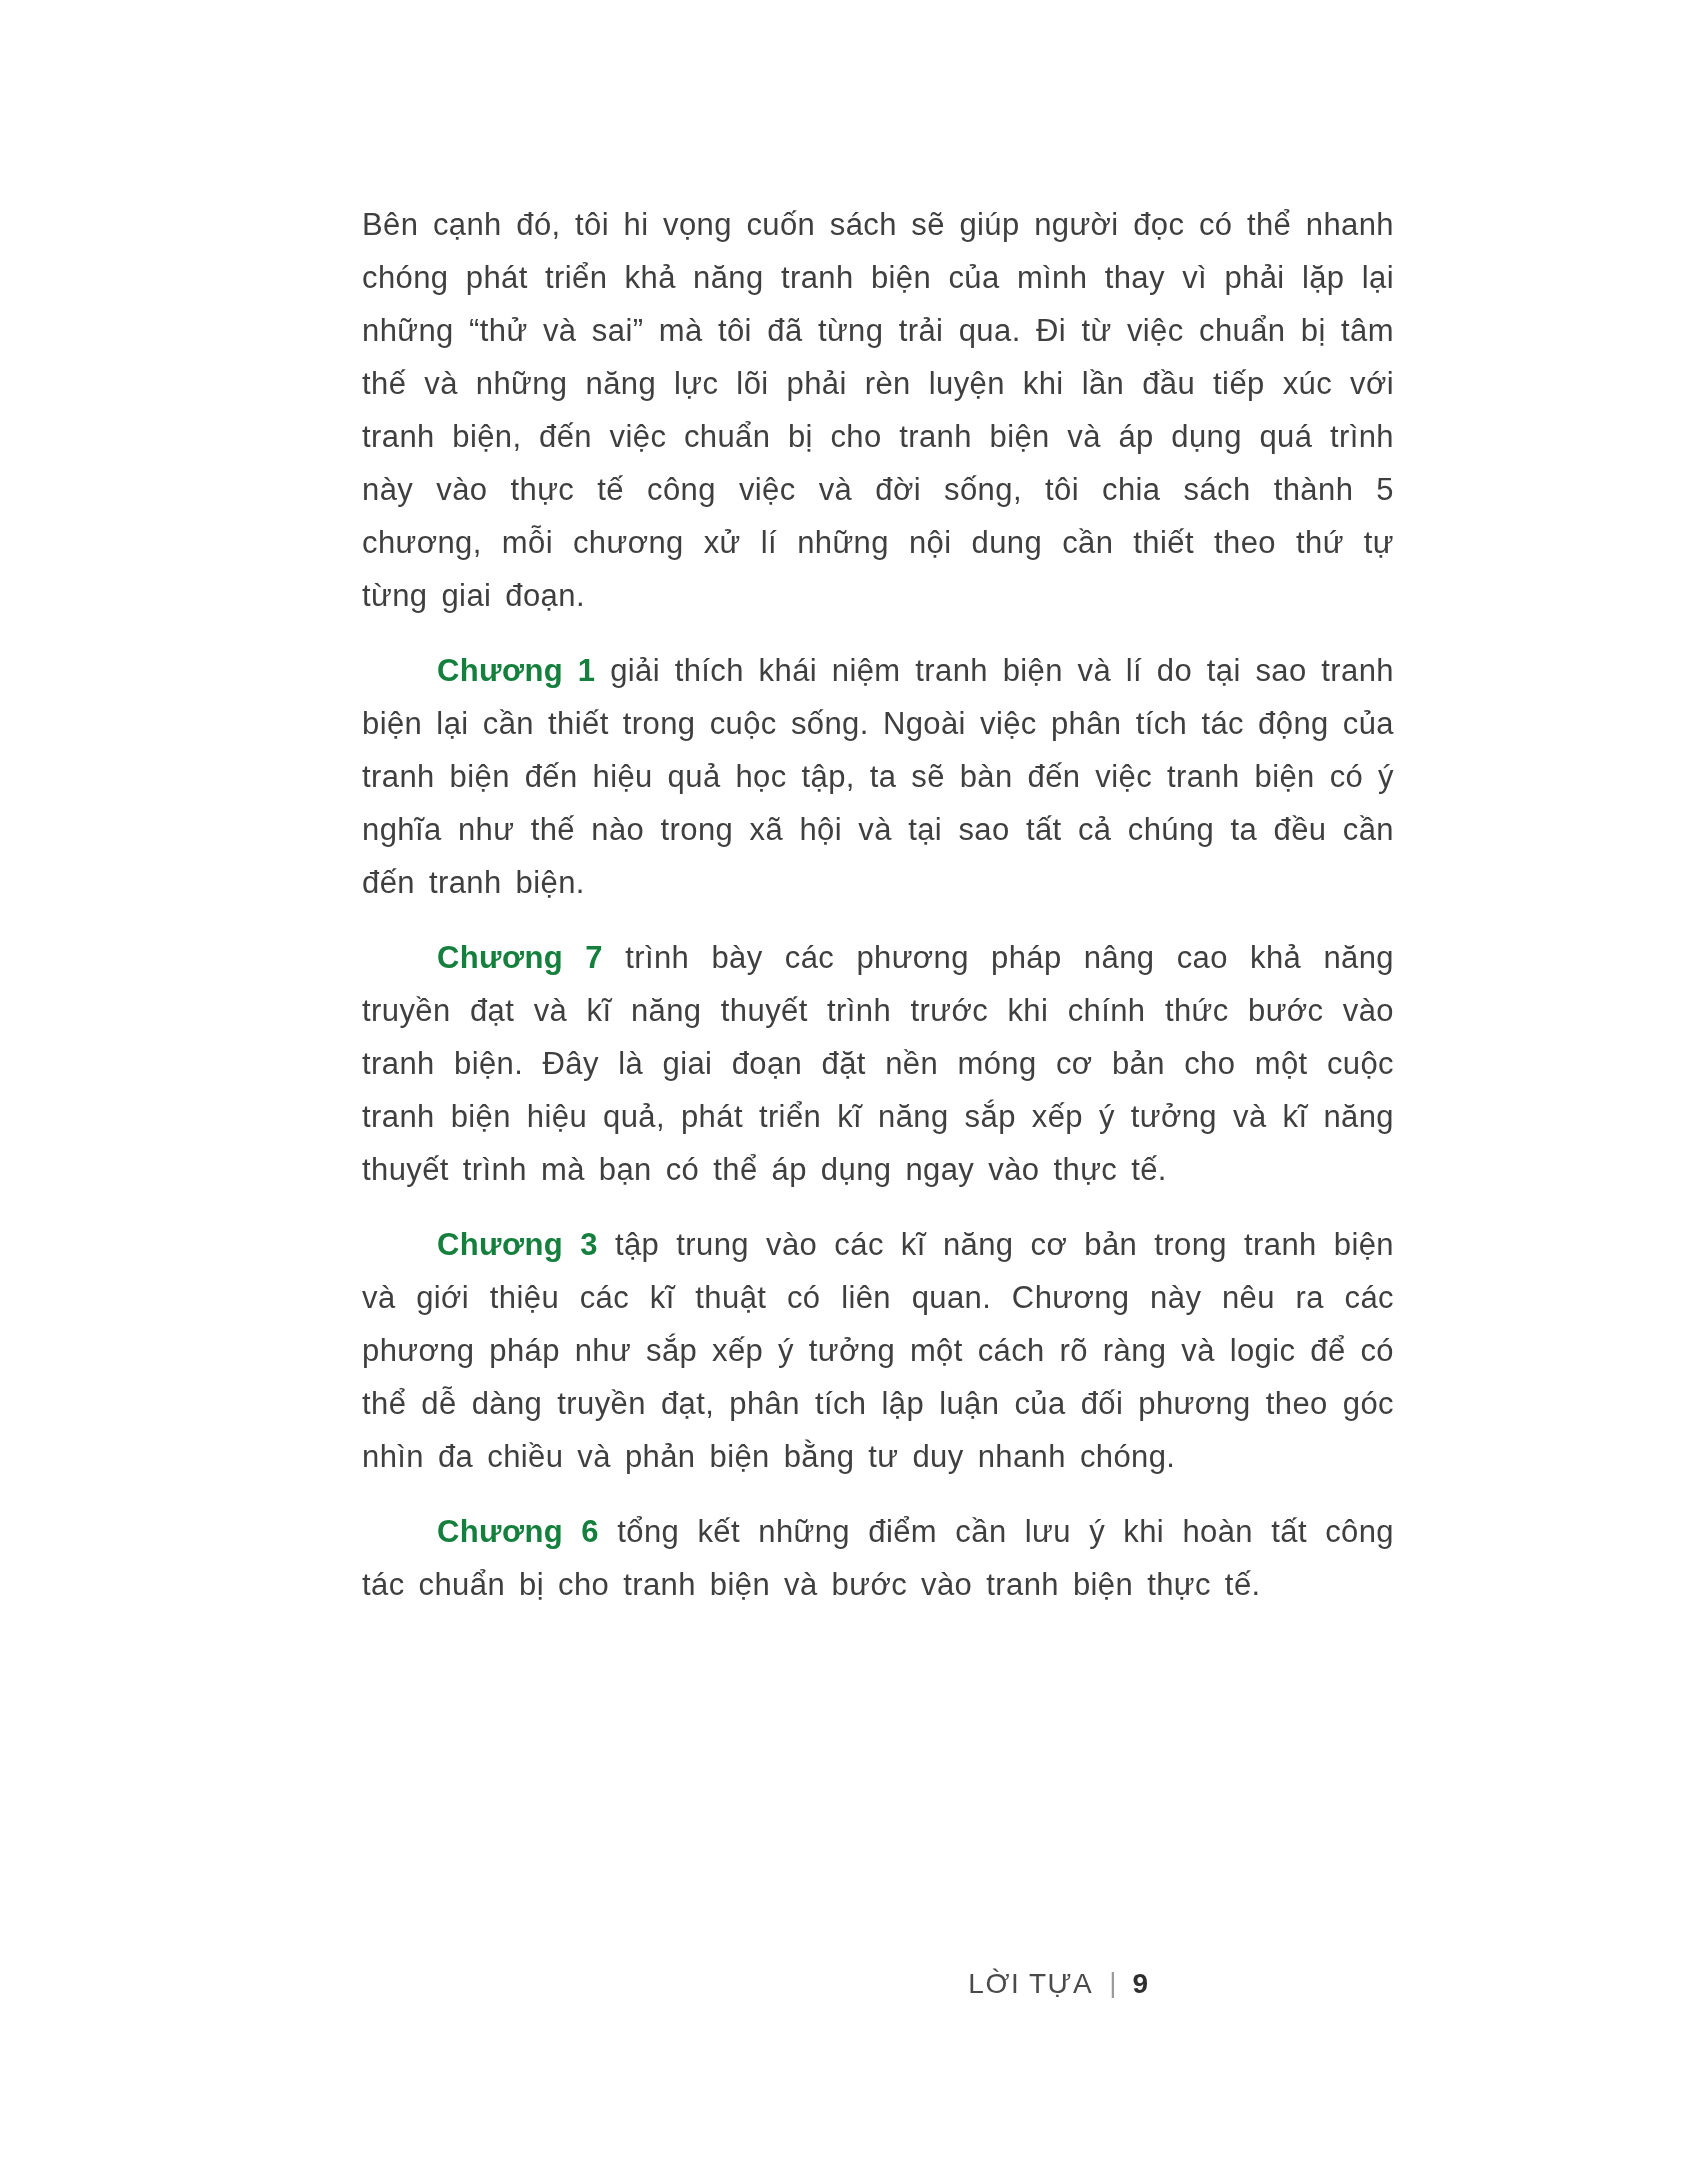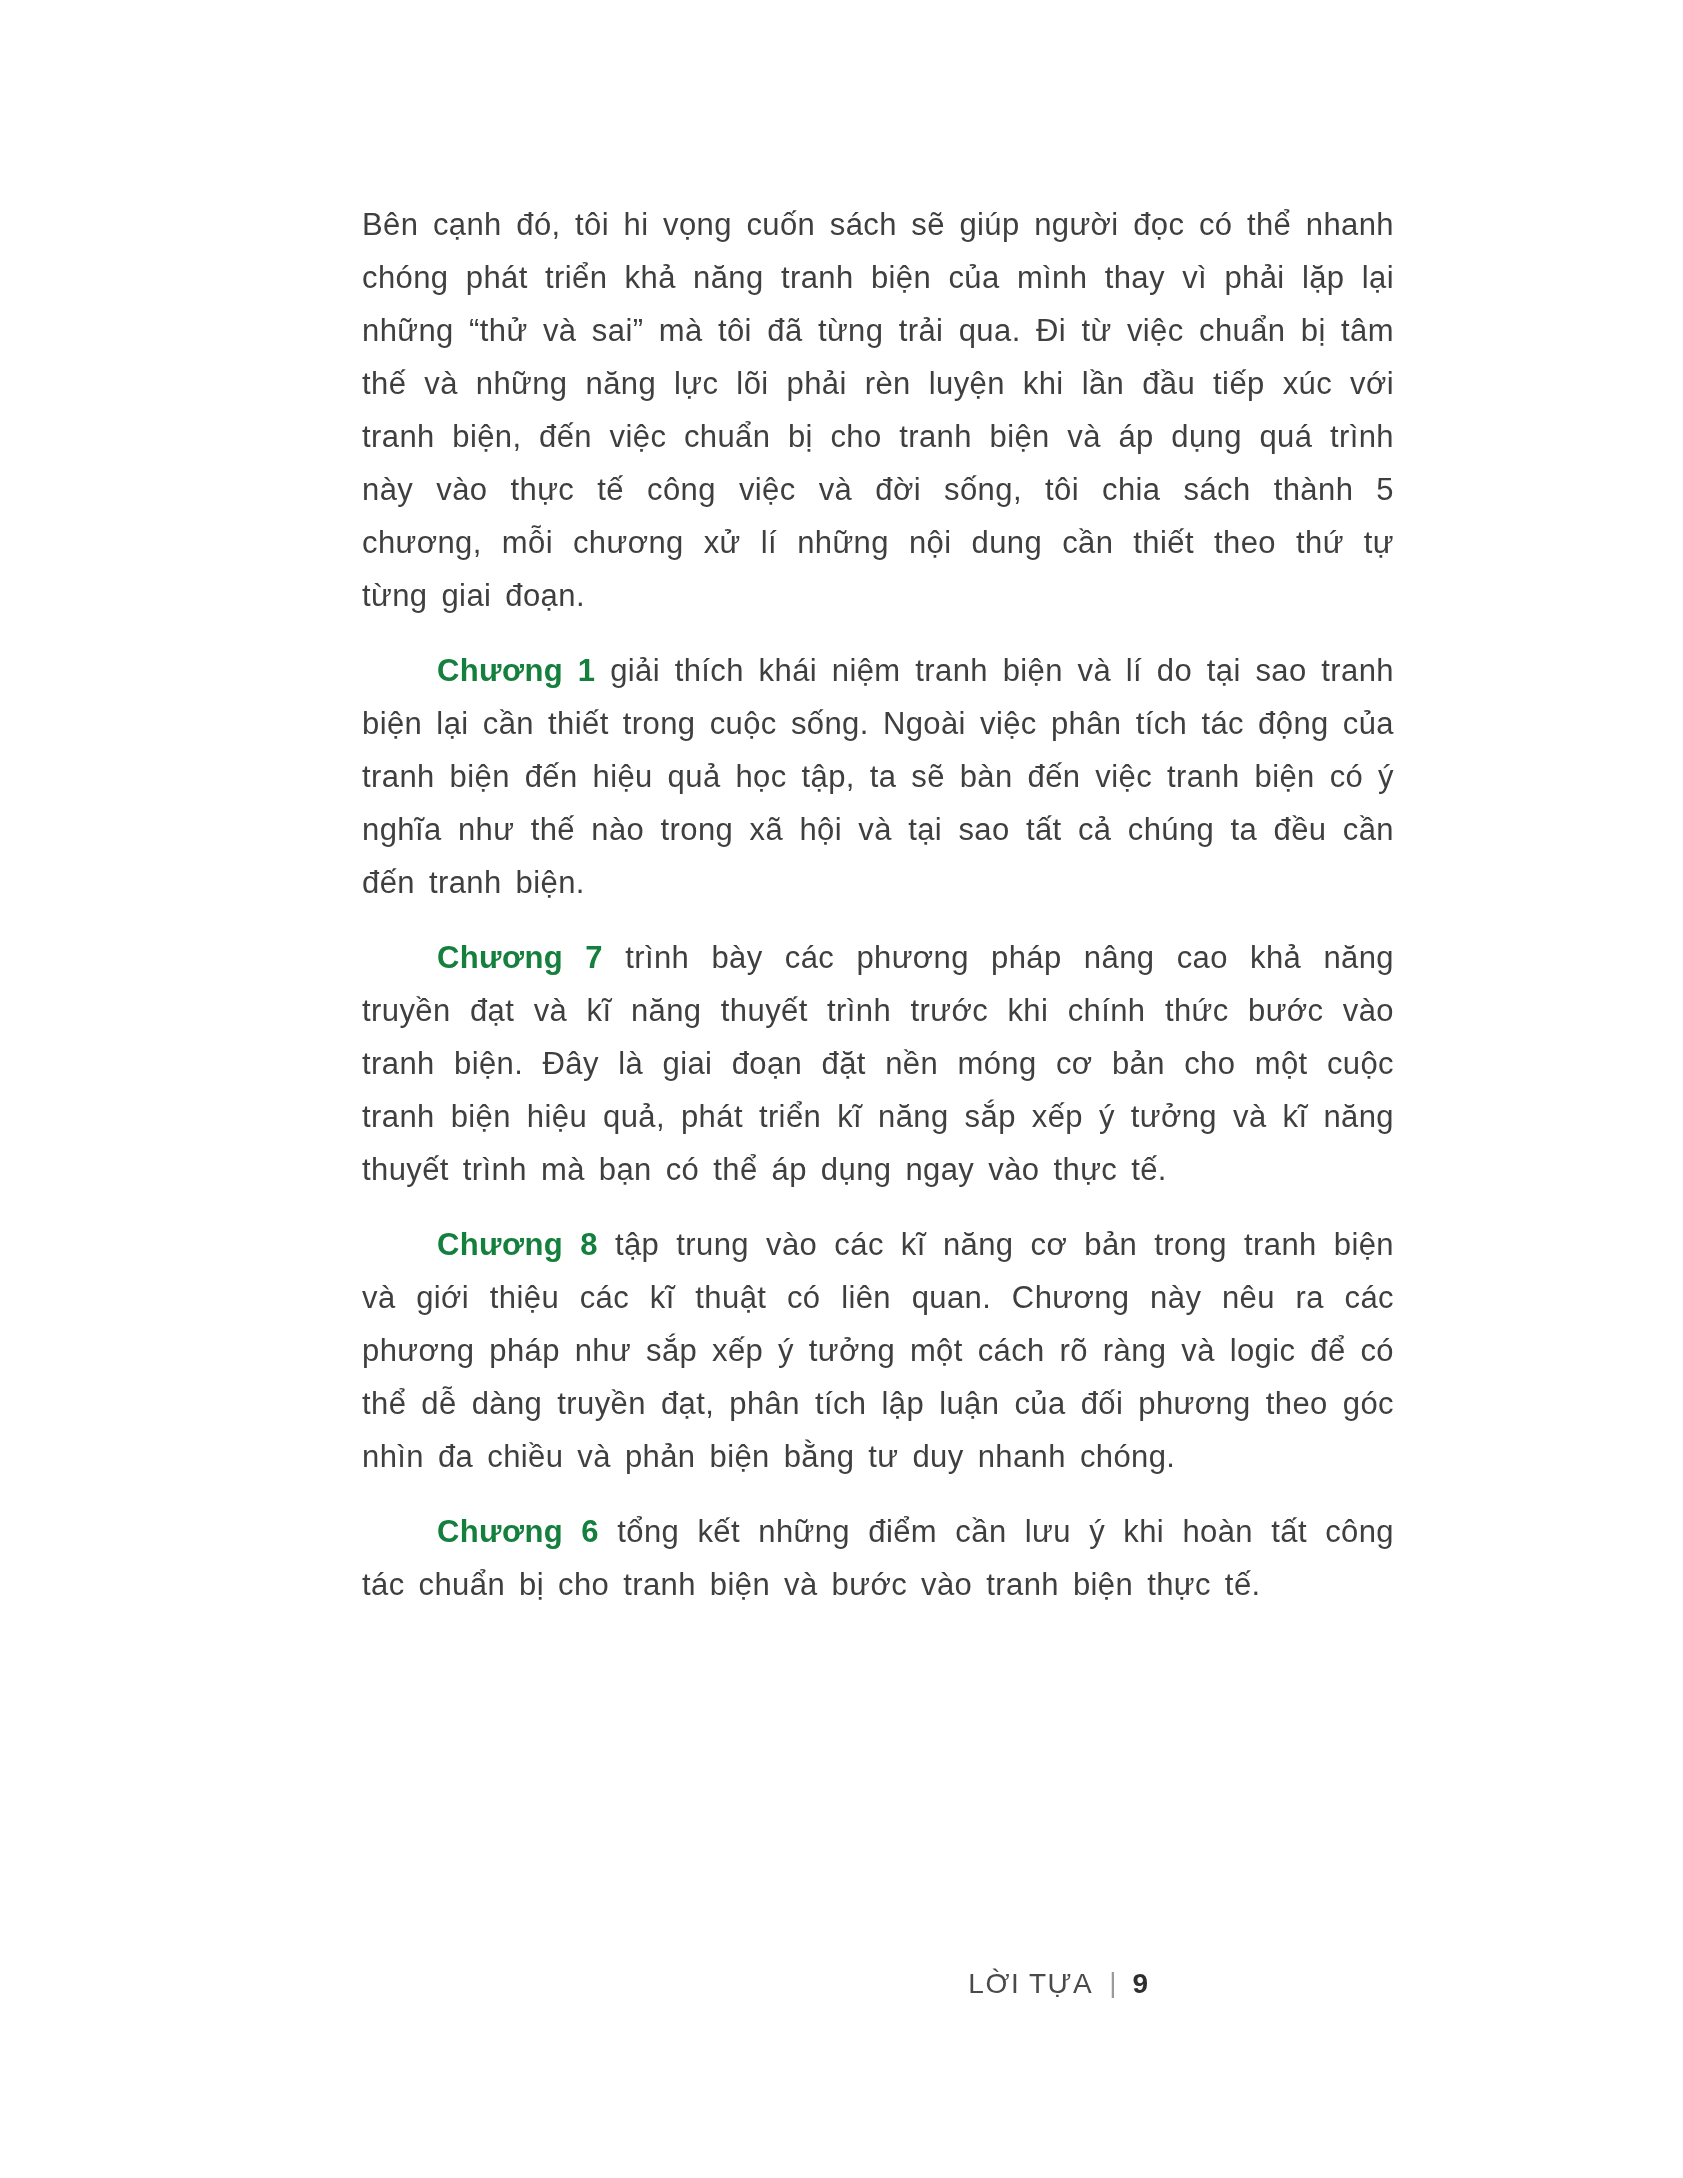--- a/index.html
+++ b/index.html
@@ -70,21 +70,21 @@
 
 <div class="page">
   <div class="content">
 
     <p class="para no-indent"><span>Bên cạnh đó, tôi hi vọng cuốn sách sẽ giúp người đọc có thể nhanh chóng phát triển khả năng tranh biện của mình thay vì phải lặp lại những “thử và sai” mà tôi đã từng trải qua. Đi từ việc chuẩn bị tâm thế và những năng lực lõi phải rèn luyện khi lần đầu tiếp xúc với tranh biện, đến việc chuẩn bị cho tranh biện và áp dụng quá trình này vào thực tế công việc và đời sống, tôi chia sách thành 5 chương, mỗi chương xử lí những nội dung cần thiết theo thứ tự từng giai đoạn.</span></p>
 
     <p class="para"><strong class="lead">Chương 1</strong><span> giải thích khái niệm tranh biện và lí do tại sao tranh biện lại cần thiết trong cuộc sống. Ngoài việc phân tích tác động của tranh biện đến hiệu quả học tập, ta sẽ bàn đến việc tranh biện có ý nghĩa như thế nào trong xã hội và tại sao tất cả chúng ta đều cần đến tranh biện.</span></p>
 
     <p class="para"><strong class="lead">Chương 7</strong><span> trình bày các phương pháp nâng cao khả năng truyền đạt và kĩ năng thuyết trình trước khi chính thức bước vào tranh biện. Đây là giai đoạn đặt nền móng cơ bản cho một cuộc tranh biện hiệu quả, phát triển kĩ năng sắp xếp ý tưởng và kĩ năng thuyết trình mà bạn có thể áp dụng ngay vào thực tế.</span></p>
 
-    <p class="para"><strong class="lead">Chương 8</strong><span> tập trung vào các kĩ năng cơ bản trong tranh biện và giới thiệu các kĩ thuật có liên quan. Chương này nêu ra các phương pháp như sắp xếp ý tưởng một cách rõ ràng và logic để có thể dễ dàng truyền đạt, phân tích lập luận của đối phương theo góc nhìn đa chiều và phản biện bằng tư duy nhanh chóng.</span></p>
+    <p class="para"><strong class="lead">Chương 3</strong><span> tập trung vào các kĩ năng cơ bản trong tranh biện và giới thiệu các kĩ thuật có liên quan. Chương này nêu ra các phương pháp như sắp xếp ý tưởng một cách rõ ràng và logic để có thể dễ dàng truyền đạt, phân tích lập luận của đối phương theo góc nhìn đa chiều và phản biện bằng tư duy nhanh chóng.</span></p>
 
 
     <p class="para"><strong class="lead">Chương 6</strong><span> tổng kết những điểm cần lưu ý khi hoàn tất công tác chuẩn bị cho tranh biện và bước vào tranh biện thực tế.</span></p>
 
   </div>
 
   <div class="footer">
     <span class="footer-title">LỜI TỰA</span>
     <span class="footer-sep">|</span>
     <span class="footer-page">9</span>

